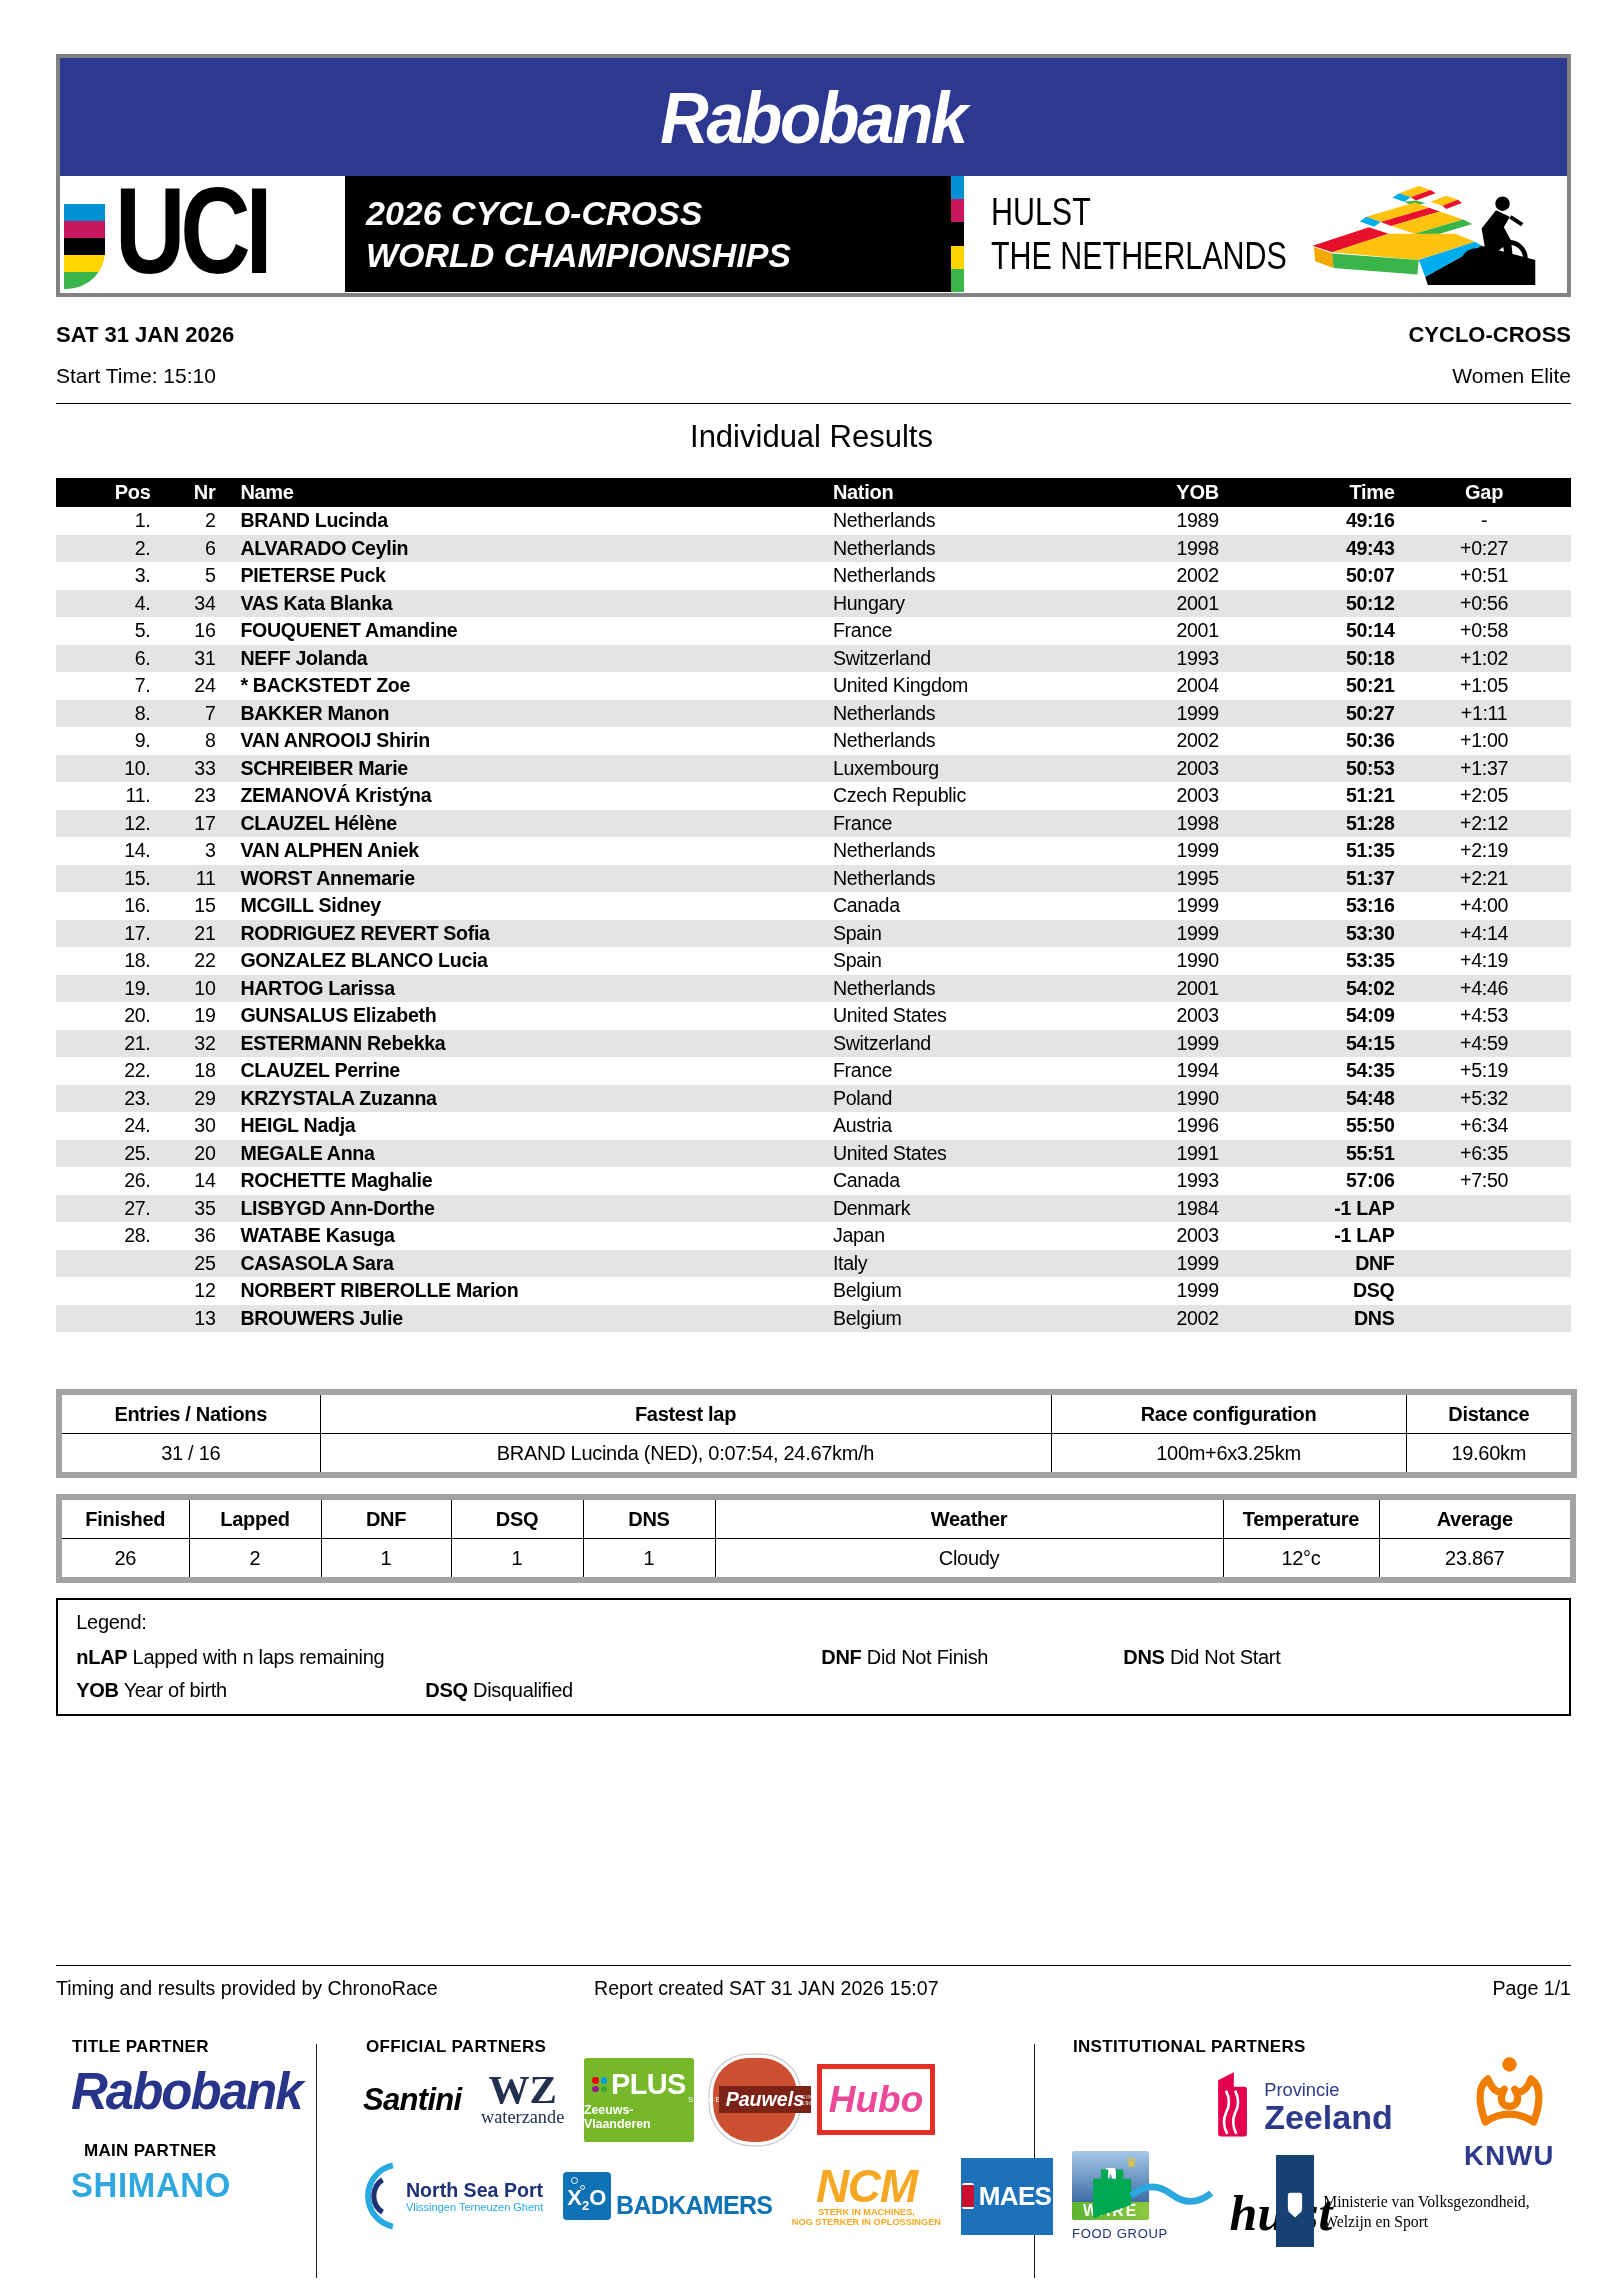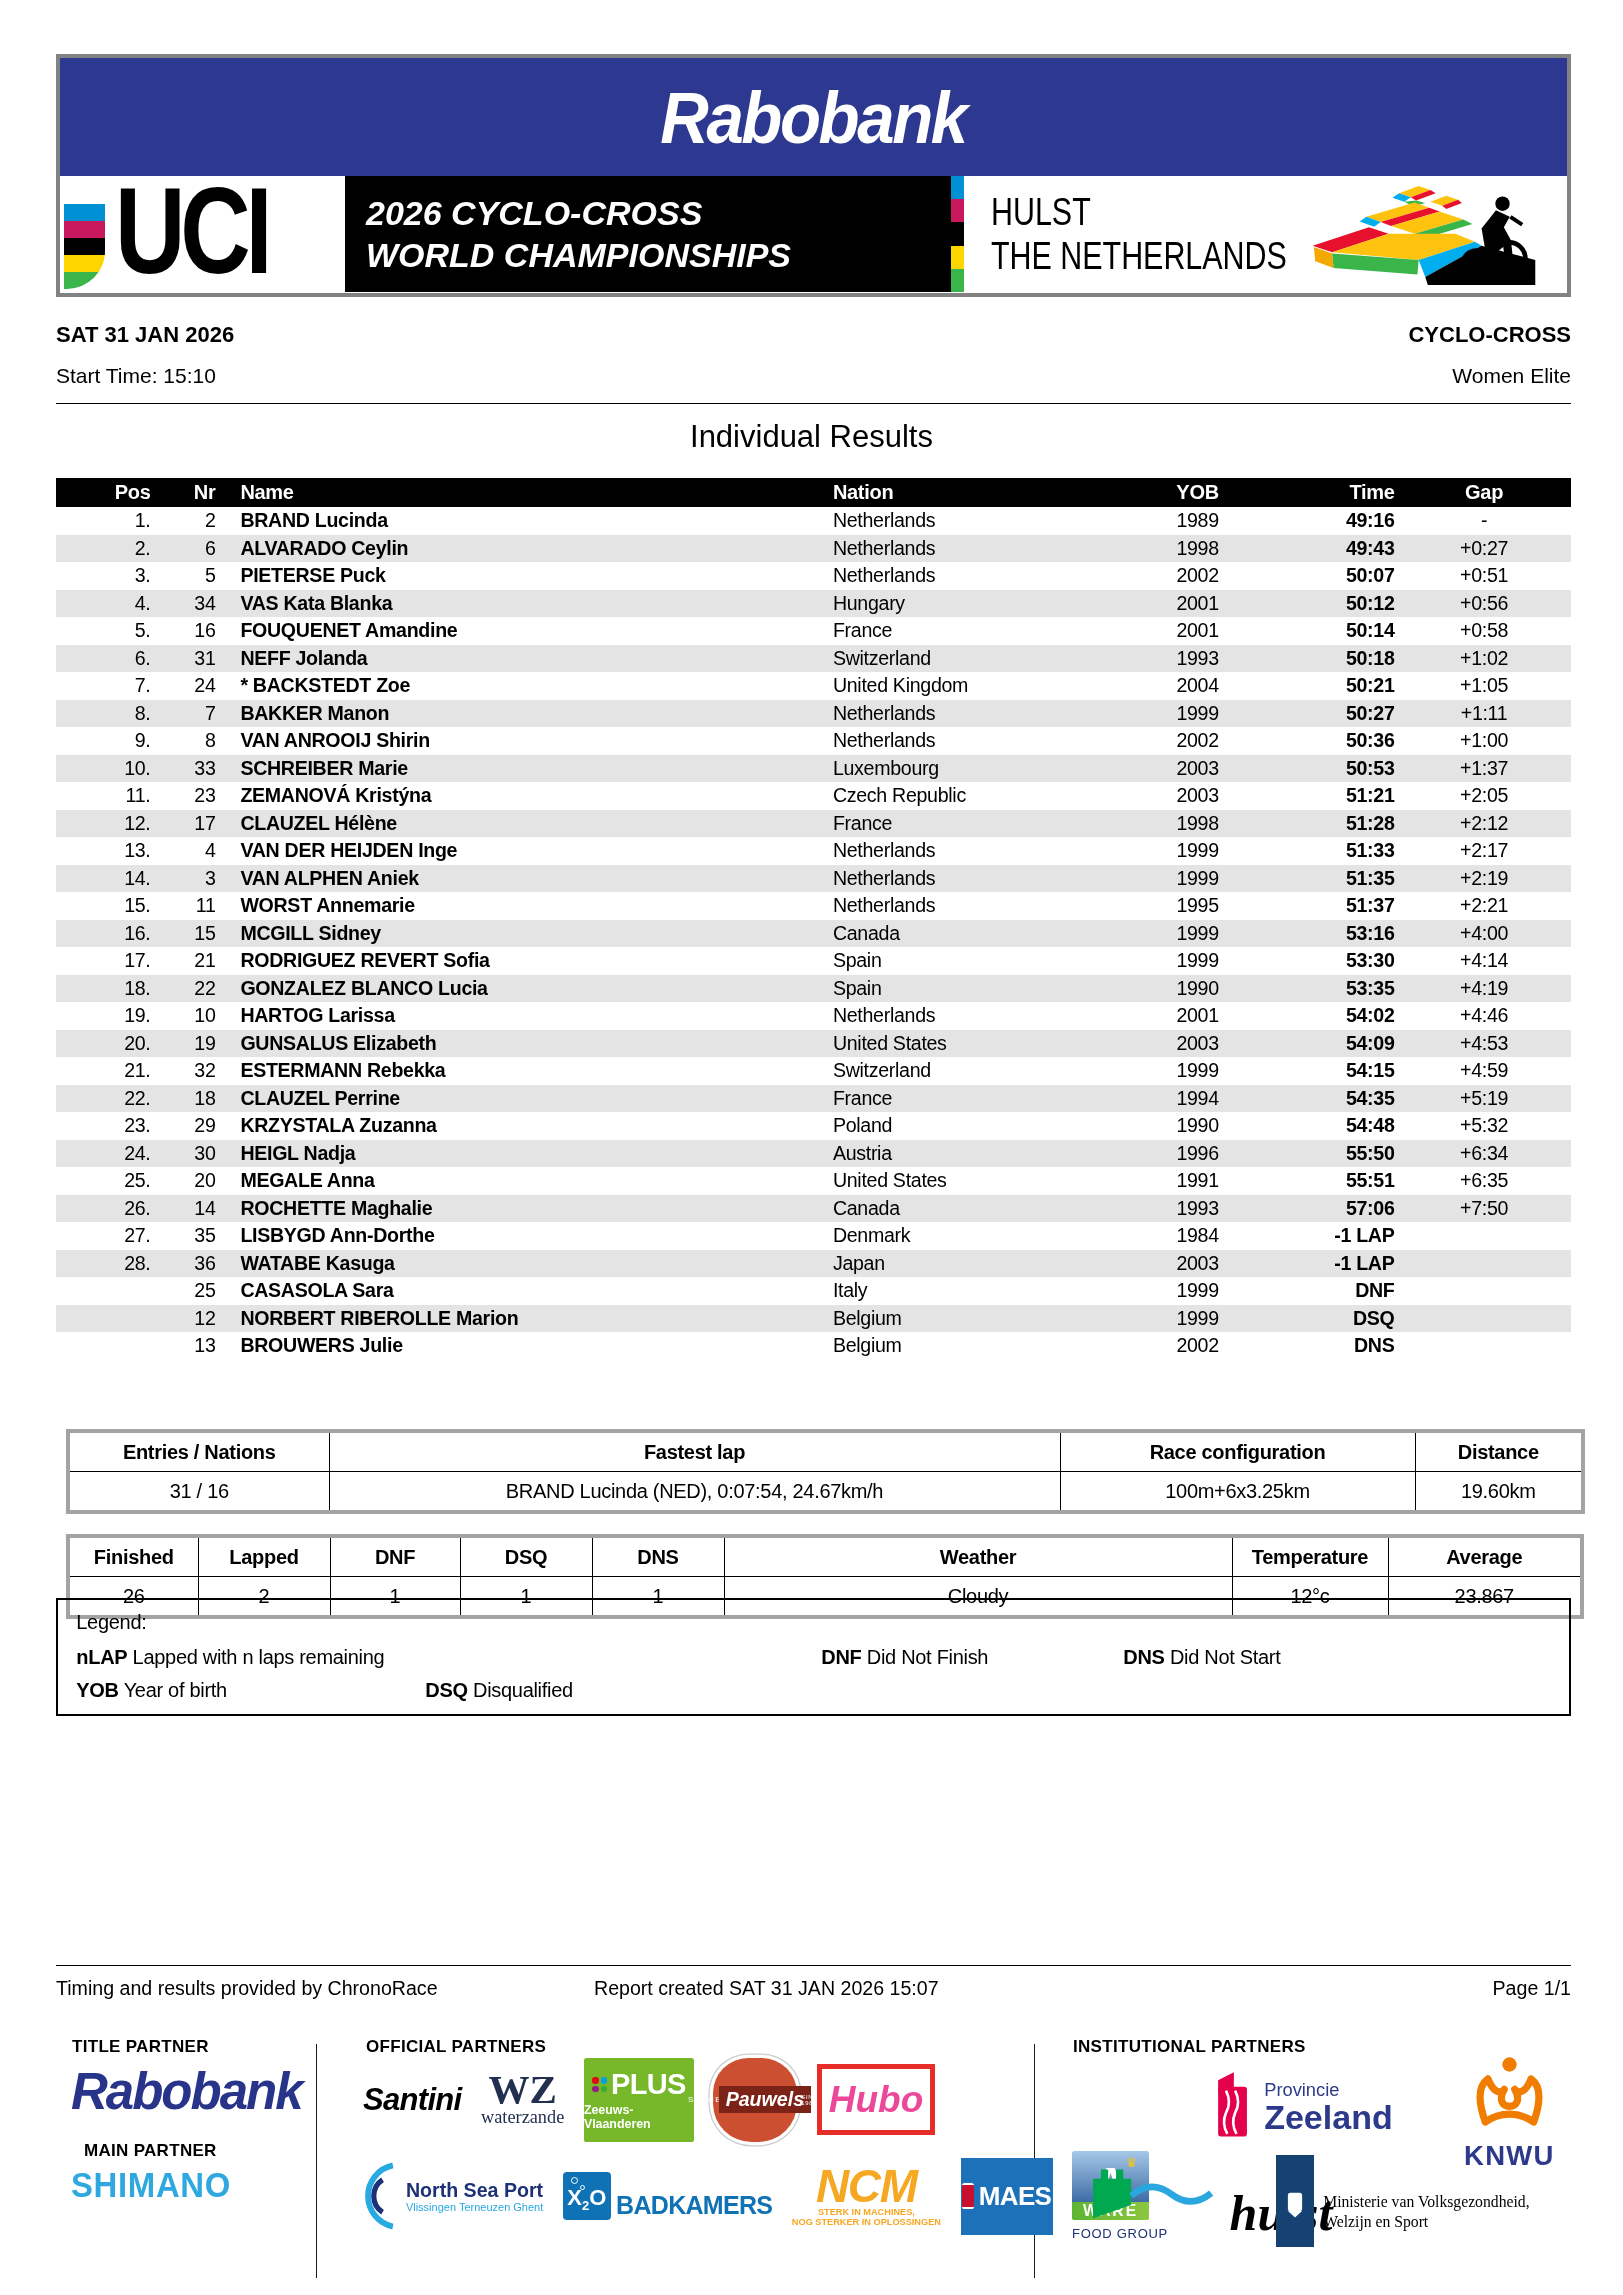--- a/index.html
+++ b/index.html
@@ -46,22 +46,22 @@
   .c-pos{text-align:right;padding-right:6.5px!important;}
   .c-nr{text-align:right;padding-right:10.5px!important;}
   .c-name{text-align:left;padding-left:14.4px!important;}
   .c-nation{text-align:left;padding-left:7.9px!important;}
   .c-yob{text-align:right;padding-right:5.2px!important;}
   .c-time{text-align:right;padding-right:6.5px!important;}
   .c-gap{text-align:center;padding-right:3.9px!important;margin-top:34px;}
   td.c-name,td.c-time{font-weight:700;}
 
   
-  .sumtable{position:absolute;left:66px;border-collapse:collapse;table-layout:fixed;width:1515px;
-            border:4px solid #a3a3a3;margin-top:40px;}
+  .sumtable{position:absolute;left:56px;border-collapse:collapse;table-layout:fixed;width:1515px;
+            border:6px solid #a3a3a3;}
   .sumtable th,.sumtable td{border:1.3px solid #000;height:38px;text-align:center;
             font-size:20px;padding:0;white-space:nowrap;letter-spacing:-0.3px;}
   .sumtable th{font-weight:700;}
   .sum1{top:1389px;} .sum2{top:1494px;}
 
   
   .legend{position:absolute;left:56px;top:1598px;width:1515px;height:118px;border:2px solid #000;
           box-sizing:border-box;padding:10.5px 18.3px;font-size:20px;letter-spacing:-0.3px;}
   .legend-line{position:relative;height:33px;}
   .legend-line span.item{position:absolute;top:0;white-space:nowrap;}
@@ -346,29 +346,20 @@
         <tr>
         <td class="c-pos">12.</td>
         <td class="c-nr">17</td>
         <td class="c-name">CLAUZEL Hélène</td>
         <td class="c-nation">France</td>
         <td class="c-yob">1998</td>
         <td class="c-time">51:28</td>
         <td class="c-gap">+2:12</td>
       </tr>
         <tr>
-        <td class="c-pos">13.</td>
-        <td class="c-nr">4</td>
-        <td class="c-name">VAN DER HEIJDEN Inge</td>
-        <td class="c-nation">Netherlands</td>
-        <td class="c-yob">1999</td>
-        <td class="c-time">51:33</td>
-        <td class="c-gap">+2:17</td>
-      </tr>
-        <tr>
         <td class="c-pos">14.</td>
         <td class="c-nr">3</td>
         <td class="c-name">VAN ALPHEN Aniek</td>
         <td class="c-nation">Netherlands</td>
         <td class="c-yob">1999</td>
         <td class="c-time">51:35</td>
         <td class="c-gap">+2:19</td>
       </tr>
         <tr>
         <td class="c-pos">15.</td>

